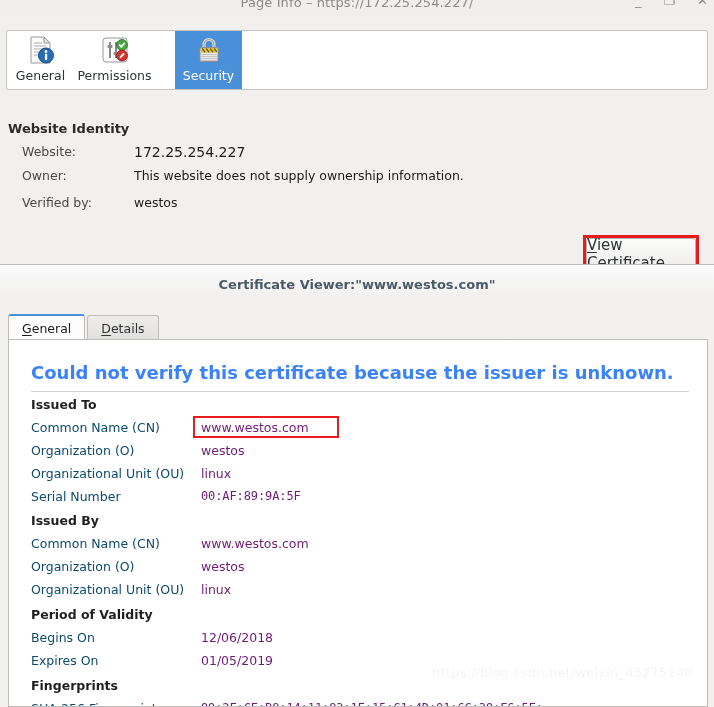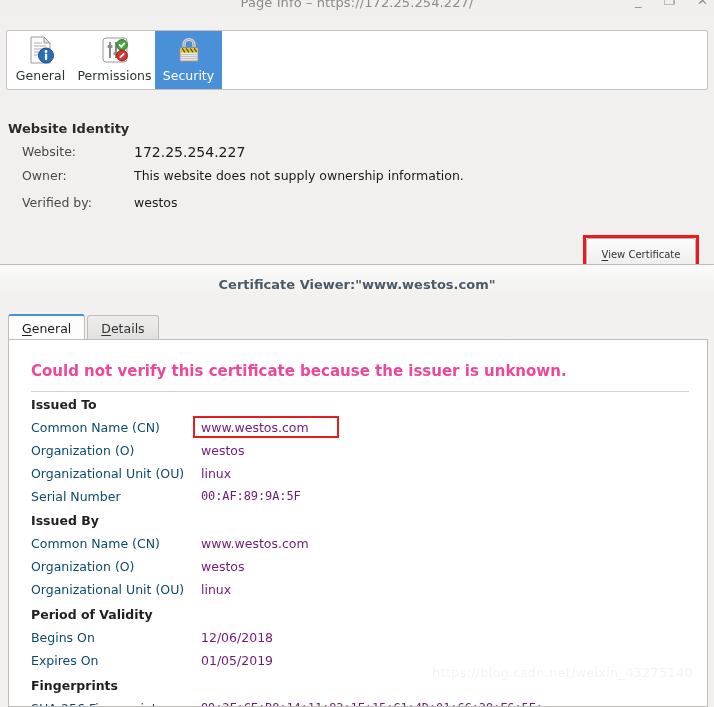--- a/index.html
+++ b/index.html
@@ -52,21 +52,21 @@
   .tool-btn {
     width: 67px; height: 58px;
     display: flex; flex-direction: column;
     align-items: center; justify-content: flex-start;
     padding-top: 4px;
     cursor: default;
     background: transparent;
     border: 0;
   }
   .tool-btn.wide { width: 81px; }
-  .tool-btn.selected { background: #4a90d9; }
+  .tool-btn.selected { background: #4a90d9; margin-left: 20px; }
   .tool-btn .ico { height: 30px; display: flex; align-items: center; justify-content: center; margin-bottom: 3px; }
   .tool-btn .lbl {
     font-size: 12.5px; color: #2e3436; line-height: 15px; white-space: nowrap;
   }
   .tool-btn.selected .lbl { color: #ffffff; }
 
   
   .section-h {
     position: absolute;
     font-size: 13px; font-weight: bold; color: #2a2a2a;
@@ -84,21 +84,21 @@
   .viewcert-wrap {
     position: absolute; left: 583px; top: 219px; width: 116px; height: 38px;
     border: 3px solid #e81c1c;
     background: transparent;
   }
   .viewcert-btn {
     position: absolute; left: 586px; top: 222px; width: 110px; height: 32px;
     background: linear-gradient(to bottom, #fcfcfc 0%, #eeecea 100%);
     border: 1px solid #b6b3b0;
     border-radius: 3px;
-    font-size: 10px; color: #2e3436;
+    font-size: 15px; color: #2e3436;
     display: flex; align-items: center; justify-content: center;
     cursor: default;
   }
   .viewcert-btn u { text-underline-offset: 2px; }
 
   .pane-sep {
     position: absolute; left: 0; top: 264px; width: 714px; height: 1px;
     background: #bcbcbc;
   }
 
@@ -139,21 +139,21 @@
 
   .tabpanel {
     position: absolute; left: 8px; top: 74px; width: 700px; height: 368px;
     background: #ffffff;
     border: 1px solid #bfbdbb;
     overflow: hidden;
   }
 
   .notice {
     position: absolute; left: 22px; top: 22px;
-    font-size: 15px; font-weight: bold; color: #ec4899;
+    font-size: 18px; font-weight: bold; color: #3b82f6;
     white-space: nowrap;
   }
   .hr {
     position: absolute; left: 22px; top: 51px; width: 658px; height: 1px;
     background: #d3d3d3;
   }
 
   .grp {
     position: absolute; left: 22px;
     font-size: 12.5px; font-weight: bold; color: #1f1f1f;

